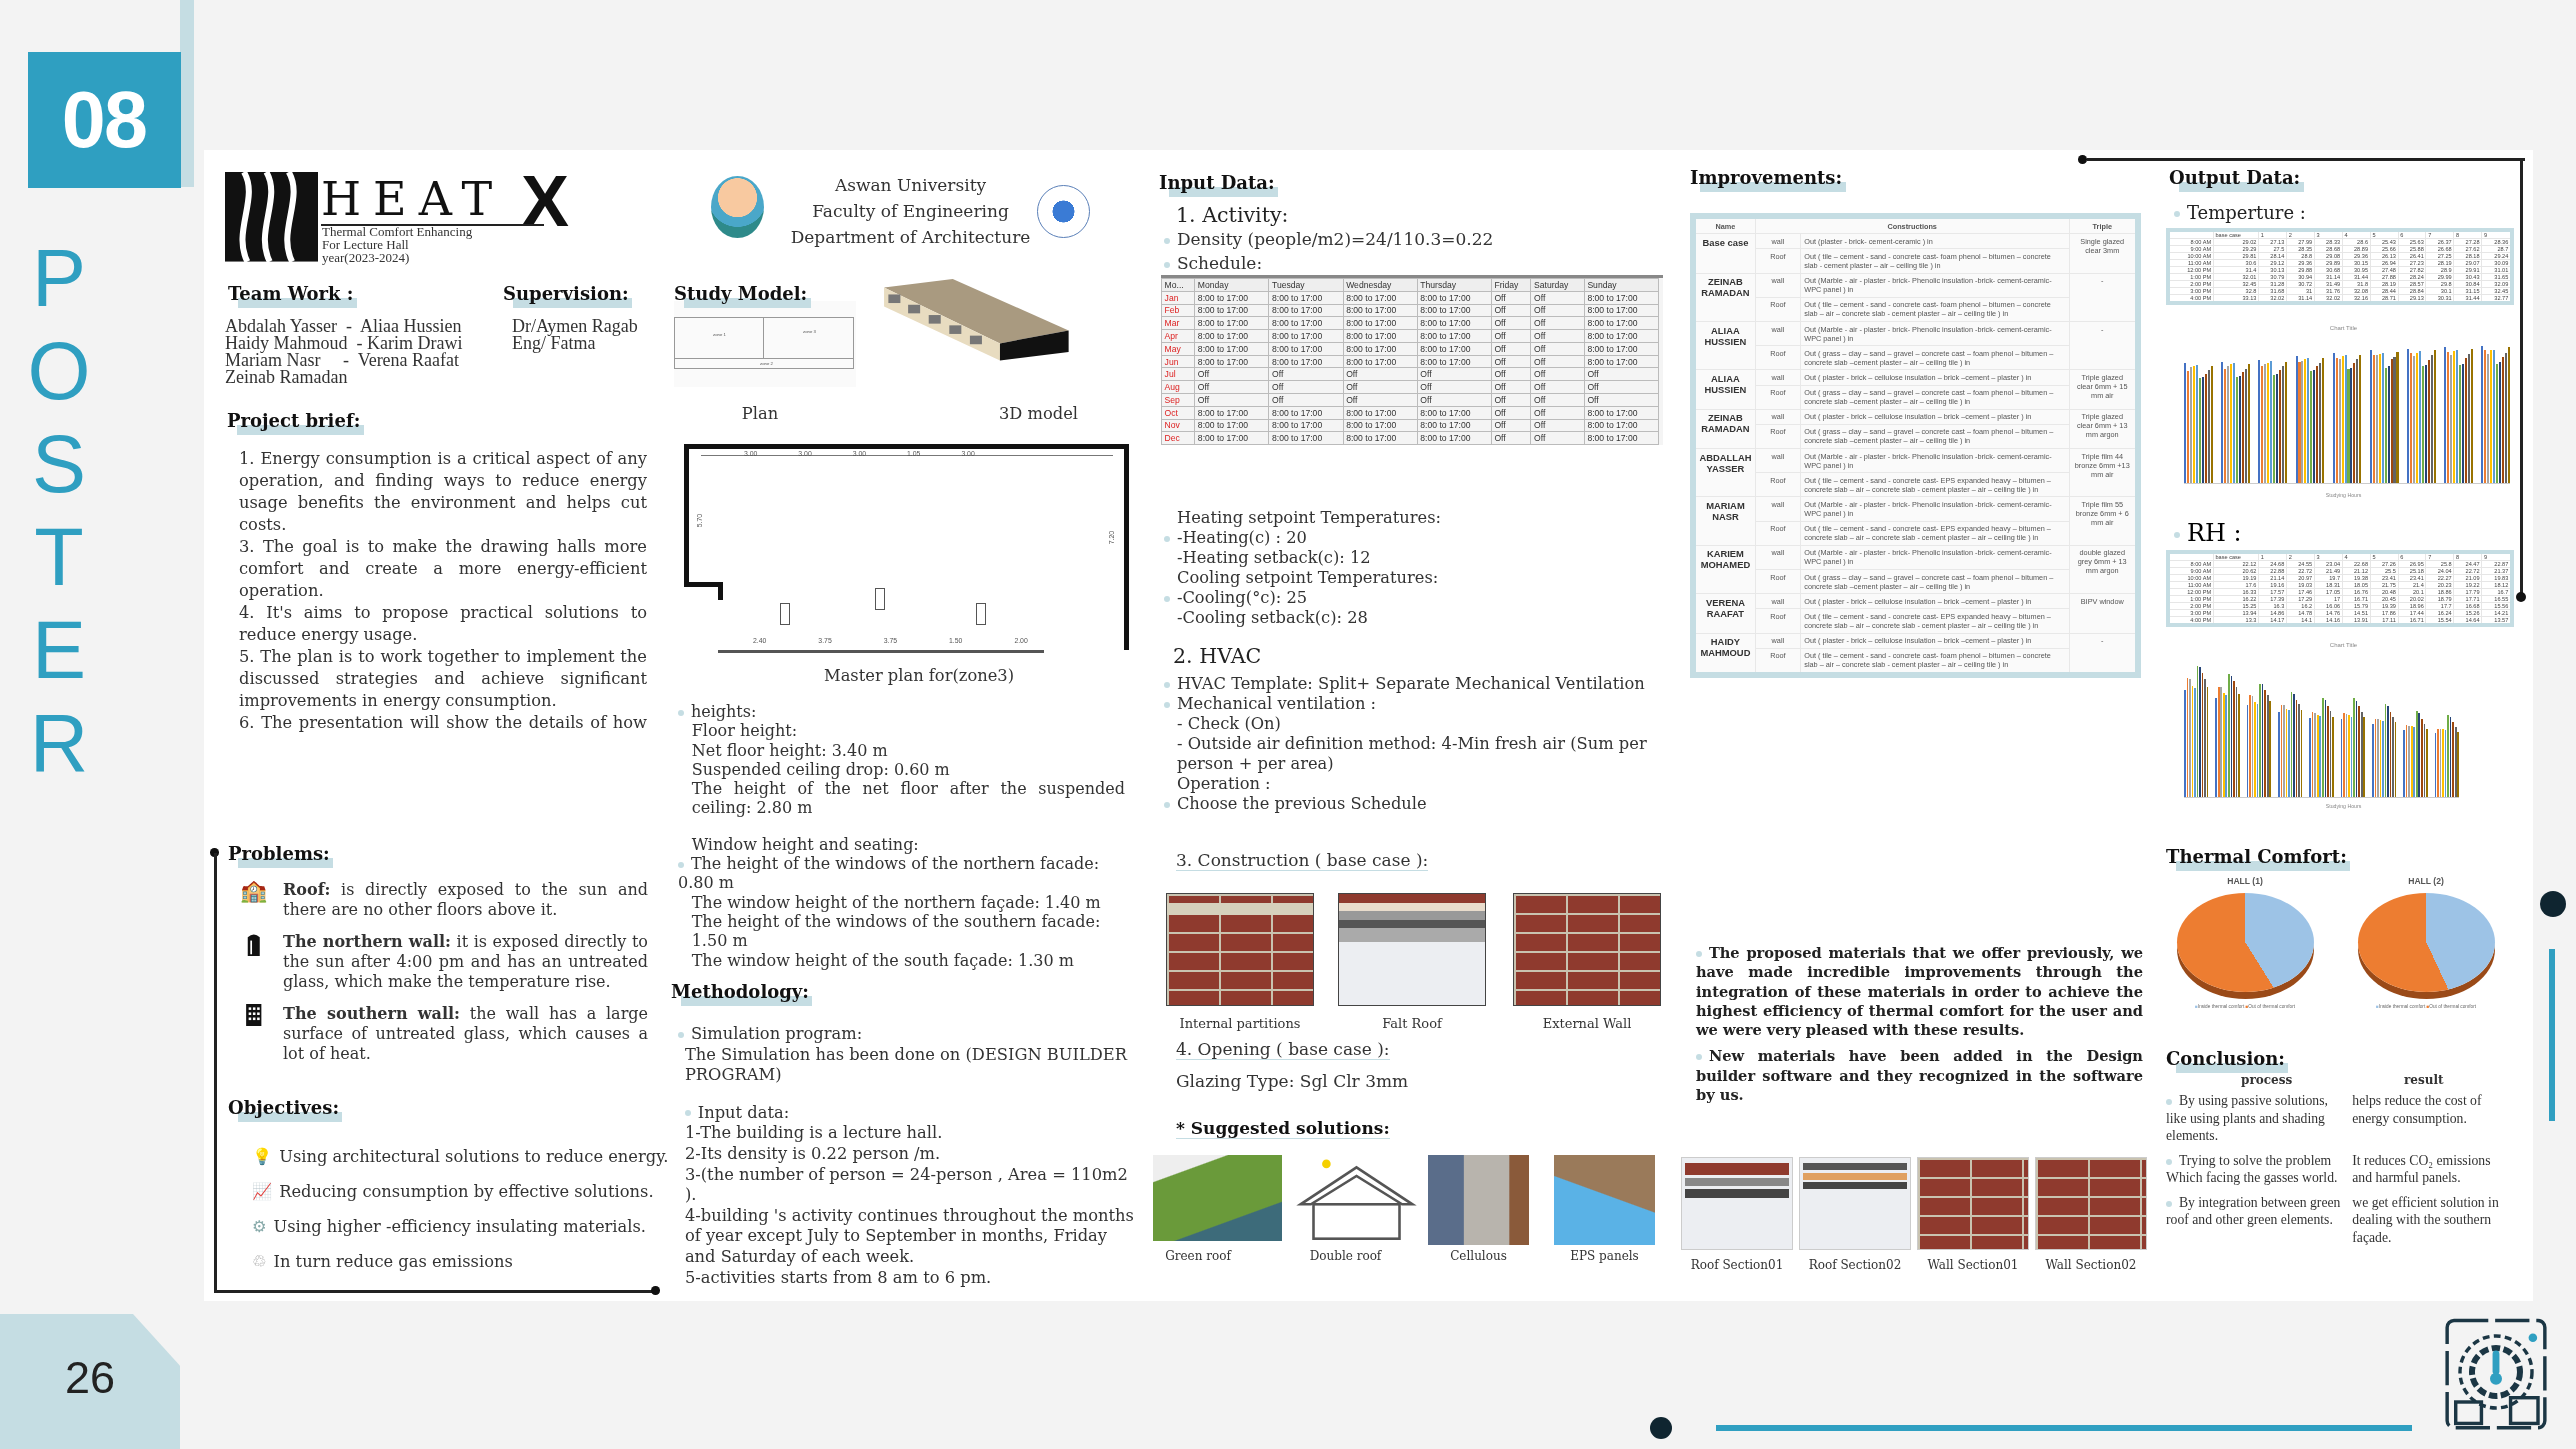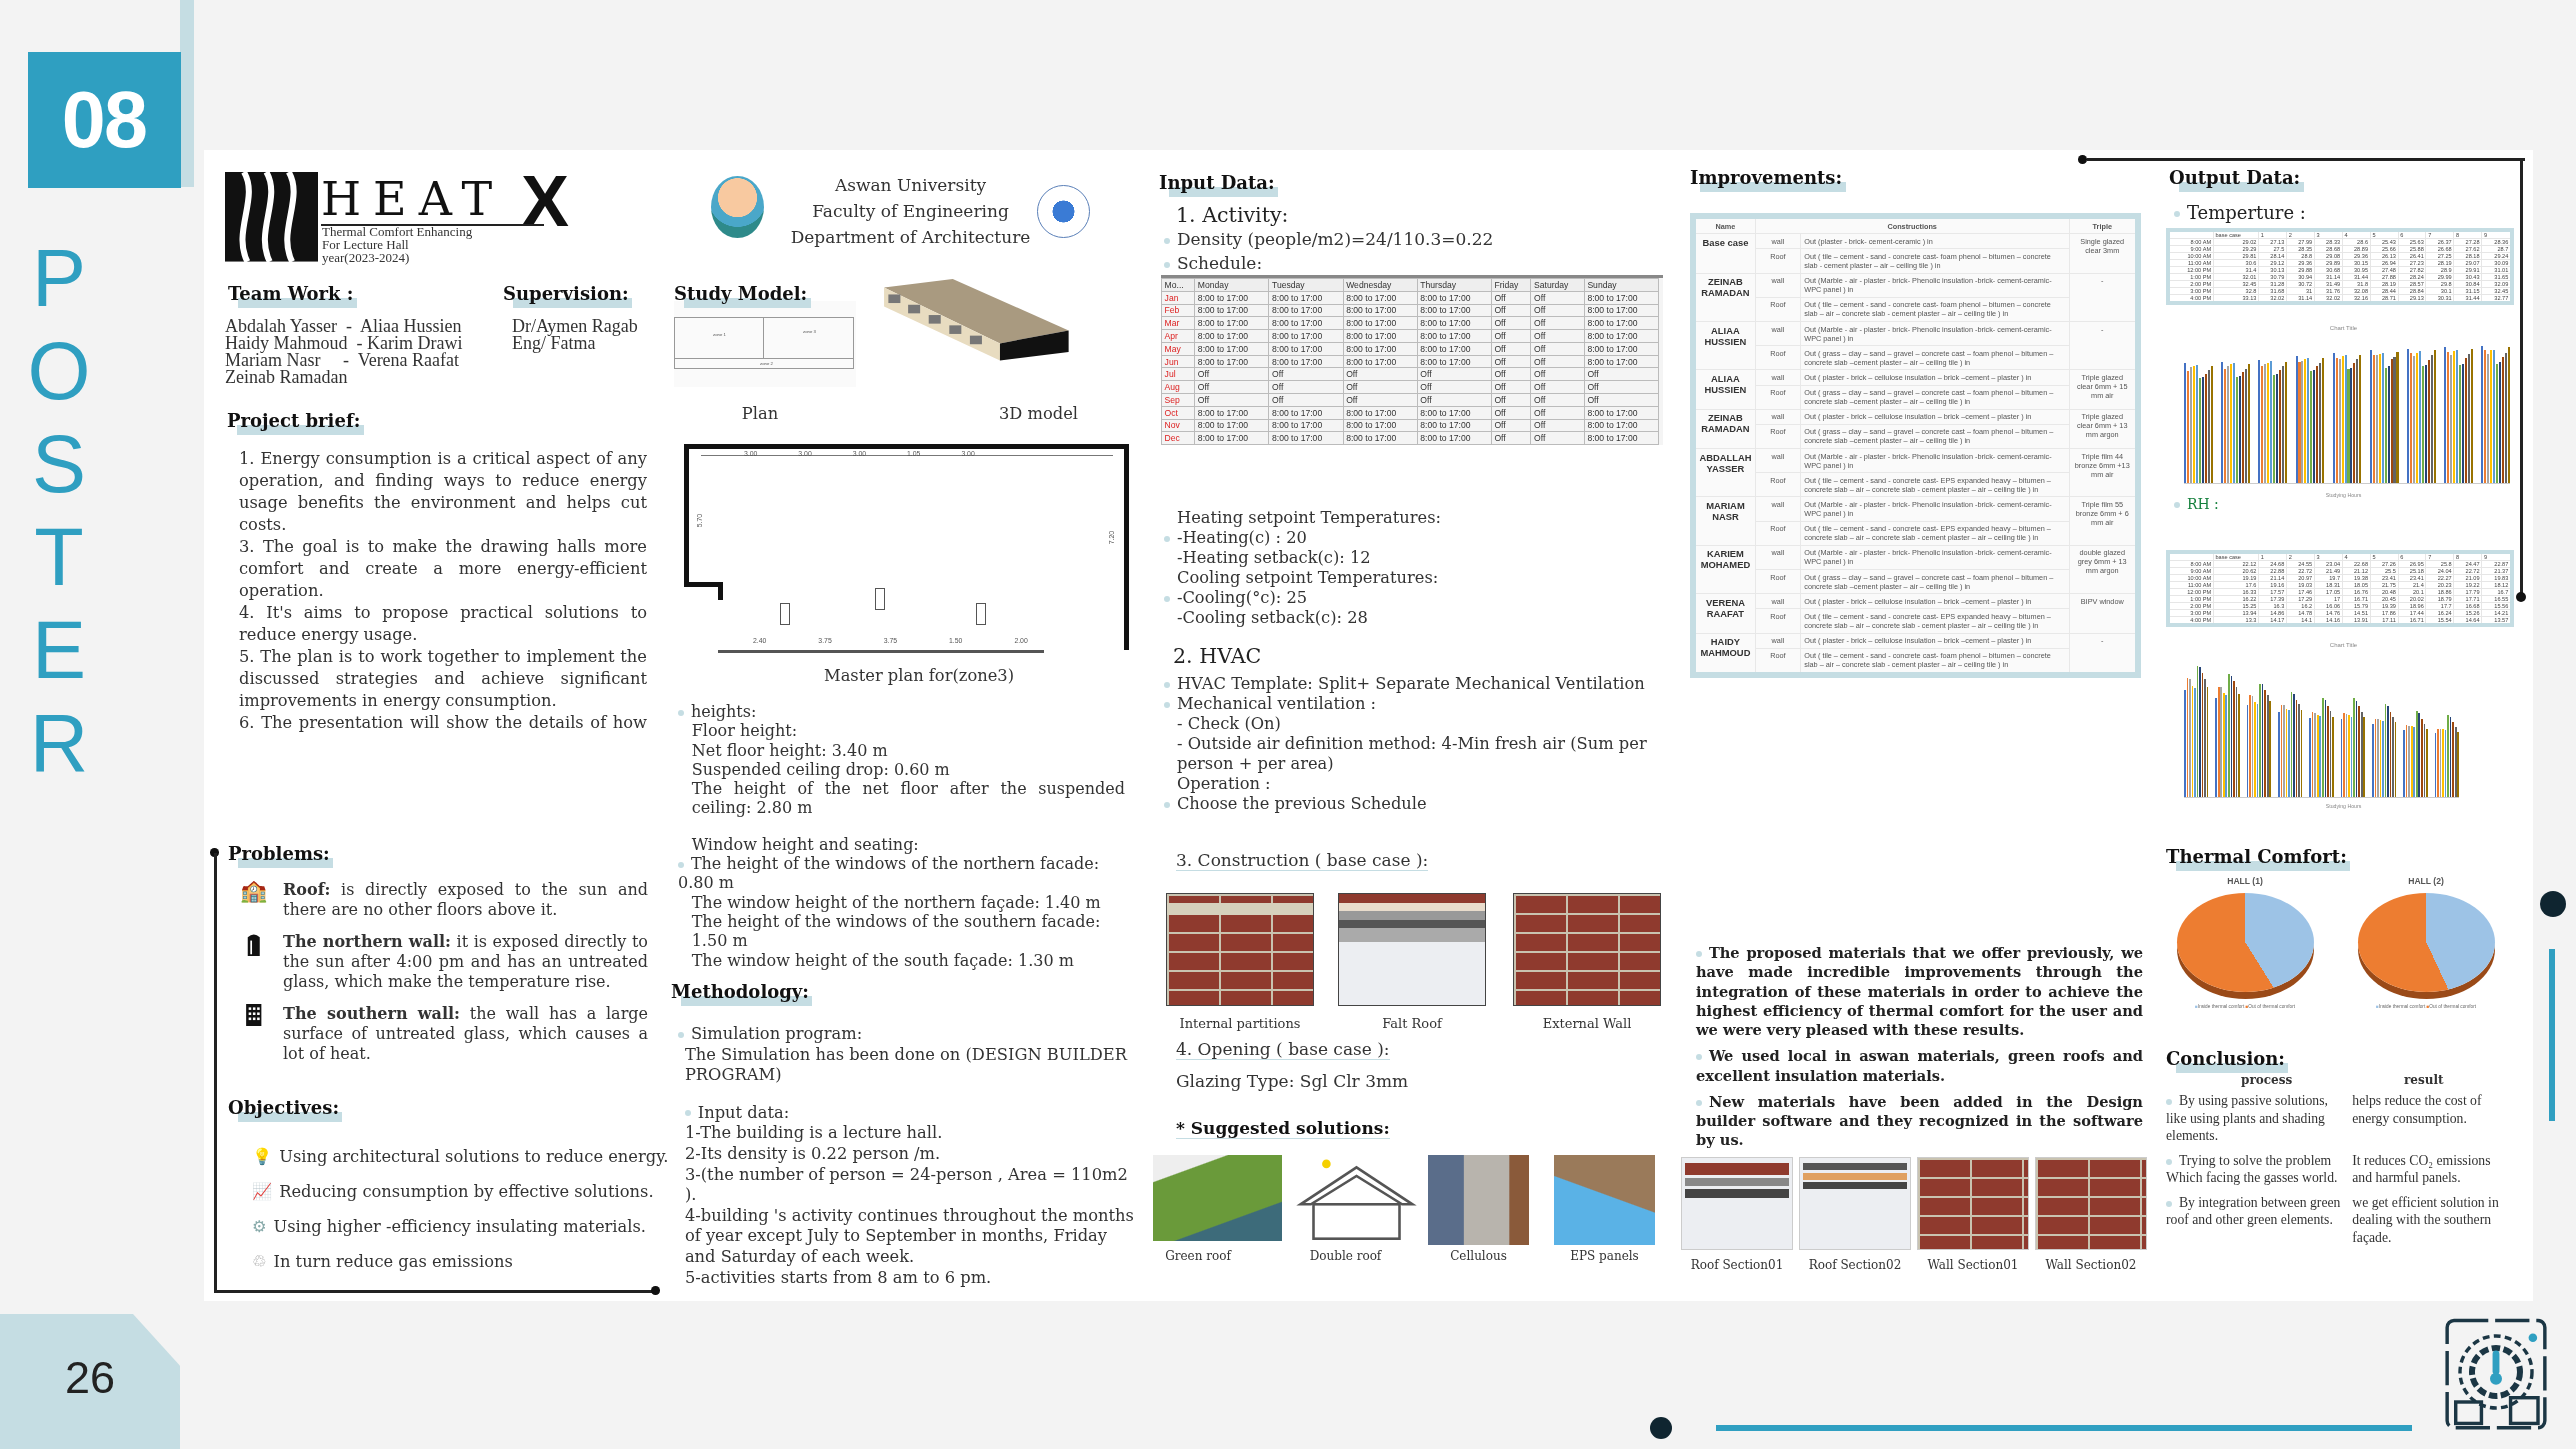--- a/index.html
+++ b/index.html
@@ -557,21 +557,20 @@
         </tr>
         <tr>
           <td class="tp">Roof</td>
           <td>Out ( tile – cement - sand - concrete cast- foam phenol – bitumen – concrete slab – air – concrete slab - cement plaster – air – ceiling tile ) in</td>
         </tr>
       </tbody>
   </table>
 </div>
 <div class="abs txt just" style="left:1696px;top:943px;width:447px;font-weight:bold;font-size:14.6px;line-height:19.3px;color:#222">
   <div class="bullet" style="margin-bottom:6.9px">The proposed materials that we offer previously, we have made incredible improvements through the integration of these materials in order to achieve the highest efficiency of thermal comfort for the user and we were very pleased with these results.</div>
-  <div class="bullet" style="margin-bottom:6.9px">We used local in aswan materials, green roofs and excellent insulation materials.</div>
   <div class="bullet">New materials have been added in the Design builder software and they recognized in the software by us.</div>
 </div>
 
 <div class="hwrap" style="left:2169px;top:167px"><span class="h">Output Data:</span></div>
 <div class="abs bullet" style="left:2174px;top:202px;font-size:18px;color:#222">Temperture :</div>
 <div class="abs" style="left:2166px;top:228px">
   <table class="data-tbl" id="temp-tbl">
       <tbody>
         <tr>
           <td></td>
@@ -814,21 +813,21 @@
         <div style="flex: 1 1 0%; background: rgb(112, 173, 71); height: 82.0286%;"></div>
         <div style="flex: 1 1 0%; background: rgb(38, 68, 120); height: 83.2286%;"></div>
         <div style="flex: 1 1 0%; background: rgb(158, 72, 14); height: 86.6%;"></div>
         <div style="flex: 1 1 0%; background: rgb(99, 99, 99); height: 89.8286%;"></div>
         <div style="flex: 1 1 0%; background: rgb(153, 115, 0); height: 93.6286%;"></div>
       </div>
     </div>
   <div class="abs" style="left:0;top:167px;width:343px;text-align:center;font-family:'Liberation Sans',sans-serif;font-size:5.2px;color:#888">Studying Hours</div>
 </div>
 
-<div class="abs bullet" style="left:2174px;top:496px;font-size:14px;color:#15803d">RH :</div>
+<div class="abs bullet" style="left:2174px;top:519px;font-size:24px;color:#000000">RH :</div>
 <div class="abs" style="left:2166px;top:550px">
   <table class="data-tbl" id="rh-tbl">
       <tbody>
         <tr>
           <td></td>
           <td style="text-align:left">base case</td>
           <td style="text-align:left">1</td>
           <td style="text-align:left">2</td>
           <td style="text-align:left">3</td>
           <td style="text-align:left">4</td>

